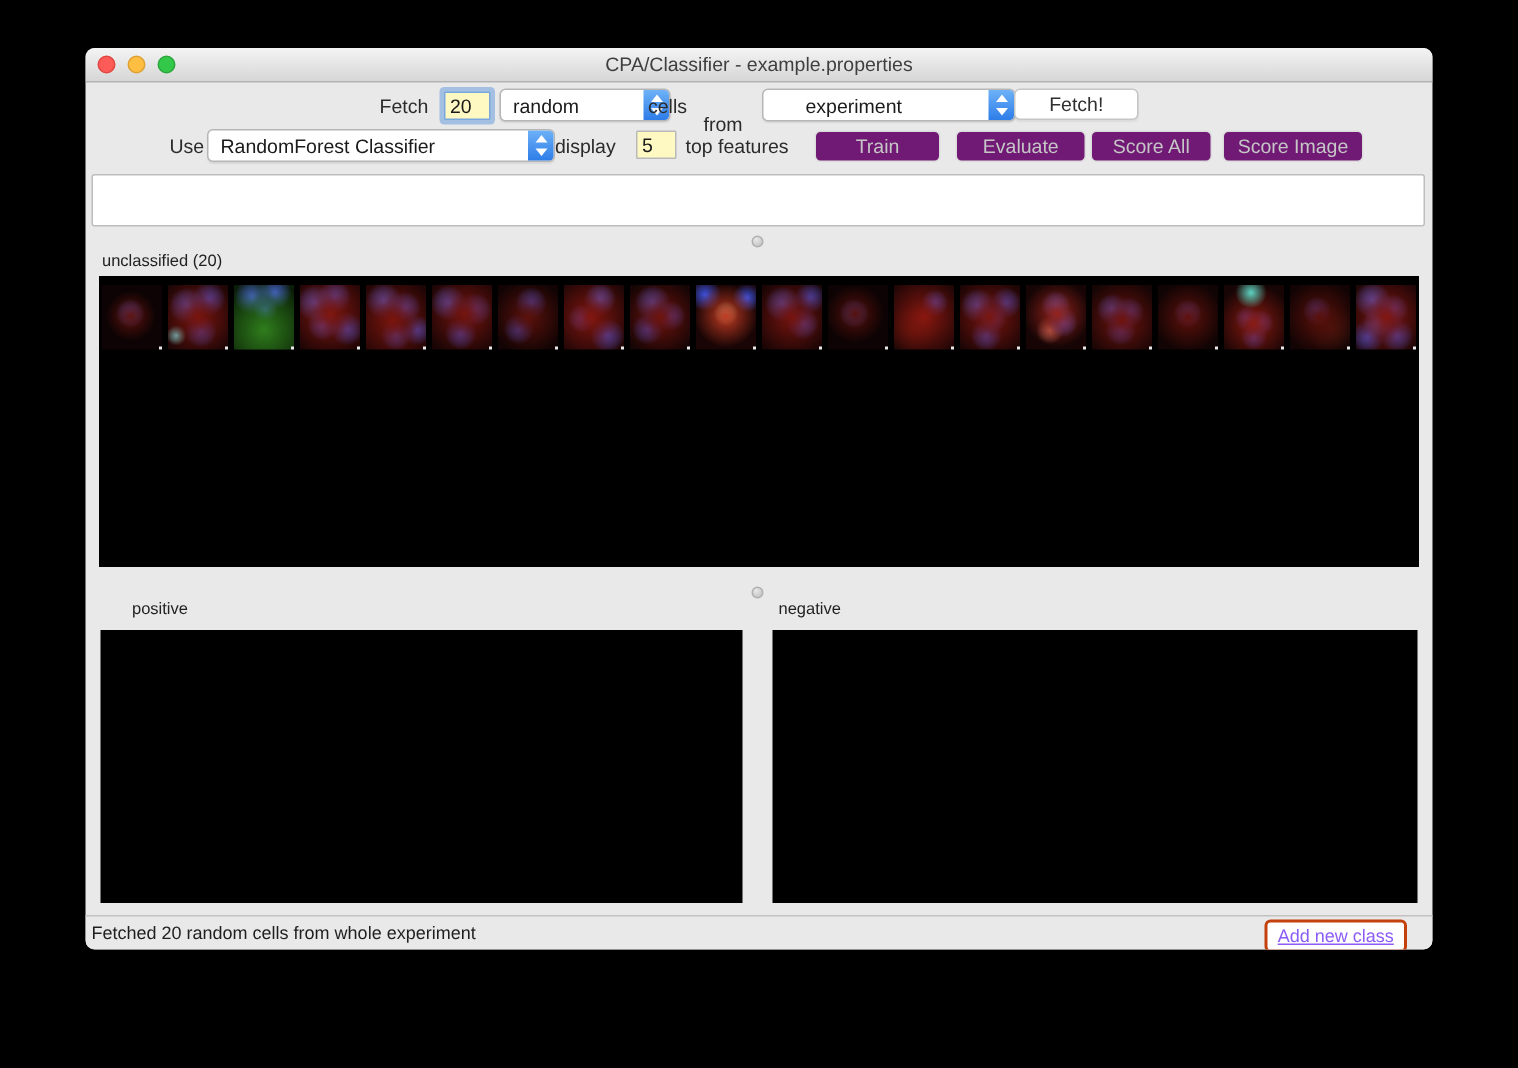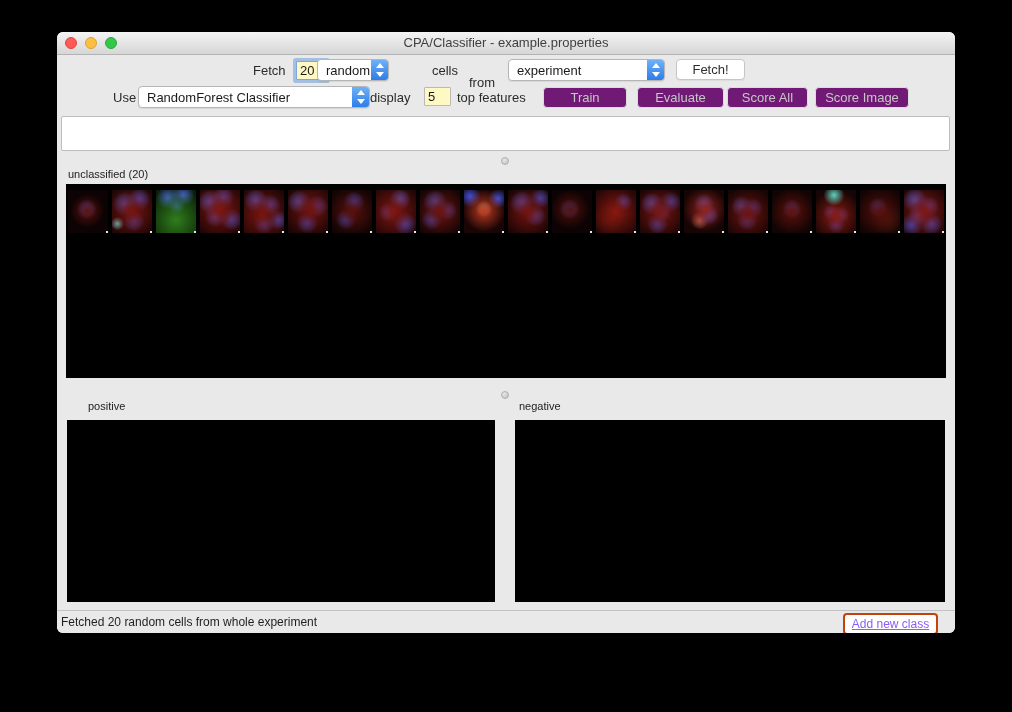--- a/index.html
+++ b/index.html
@@ -108,31 +108,31 @@
     <div class="lights">
       <div class="light red"></div>
       <div class="light yellow"></div>
       <div class="light green"></div>
     </div>
     <div class="title">CPA/Classifier - example.properties</div>
   </div>
 
   <div class="lbl" style="left:196px;top:31px;">Fetch</div>
   <input class="txtfield focused" style="left: 239px; top: 29px; width: 31px;" value="20">
-  <div class="popup" style="left:260px;top:27px;width:72px;justify-content:flex-end;">
+  <div class="popup" style="left:276px;top:27px;width:114px;justify-content:flex-end;">
     <span class="ptext">random</span>
     <span class="stepper"></span>
   </div>
   <div class="lbl" style="left:375px;top:31px;">cells</div>
   <div class="lbl" style="left:412px;top:43px;">from</div>
-  <div class="popup" style="left:451px;top:27px;width:157px;">
+  <div class="popup" style="left:451px;top:27px;width:169px;padding-left:20px;">
     <span class="ptext">experiment</span>
     <span class="stepper"></span>
   </div>
-  <div class="btn" style="left:619px;top:27px;width:69px;">Fetch!</div>
+  <div class="btn" style="left:619px;top:27px;width:83px;">Fetch!</div>
 
   <div class="lbl" style="left:56px;top:58px;">Use</div>
   <div class="popup" style="left:81px;top:54px;width:232px;">
     <span class="ptext">RandomForest Classifier</span>
     <span class="stepper"></span>
   </div>
   <div class="lbl" style="left:313px;top:58px;">display</div>
   <input class="txtfield" style="left: 367px; top: 55px; width: 27px;" value="5">
   <div class="lbl" style="left:400px;top:58px;">top features</div>
   <div class="btn disabled" style="left:486px;top:55px;width:84px;">Train</div>

